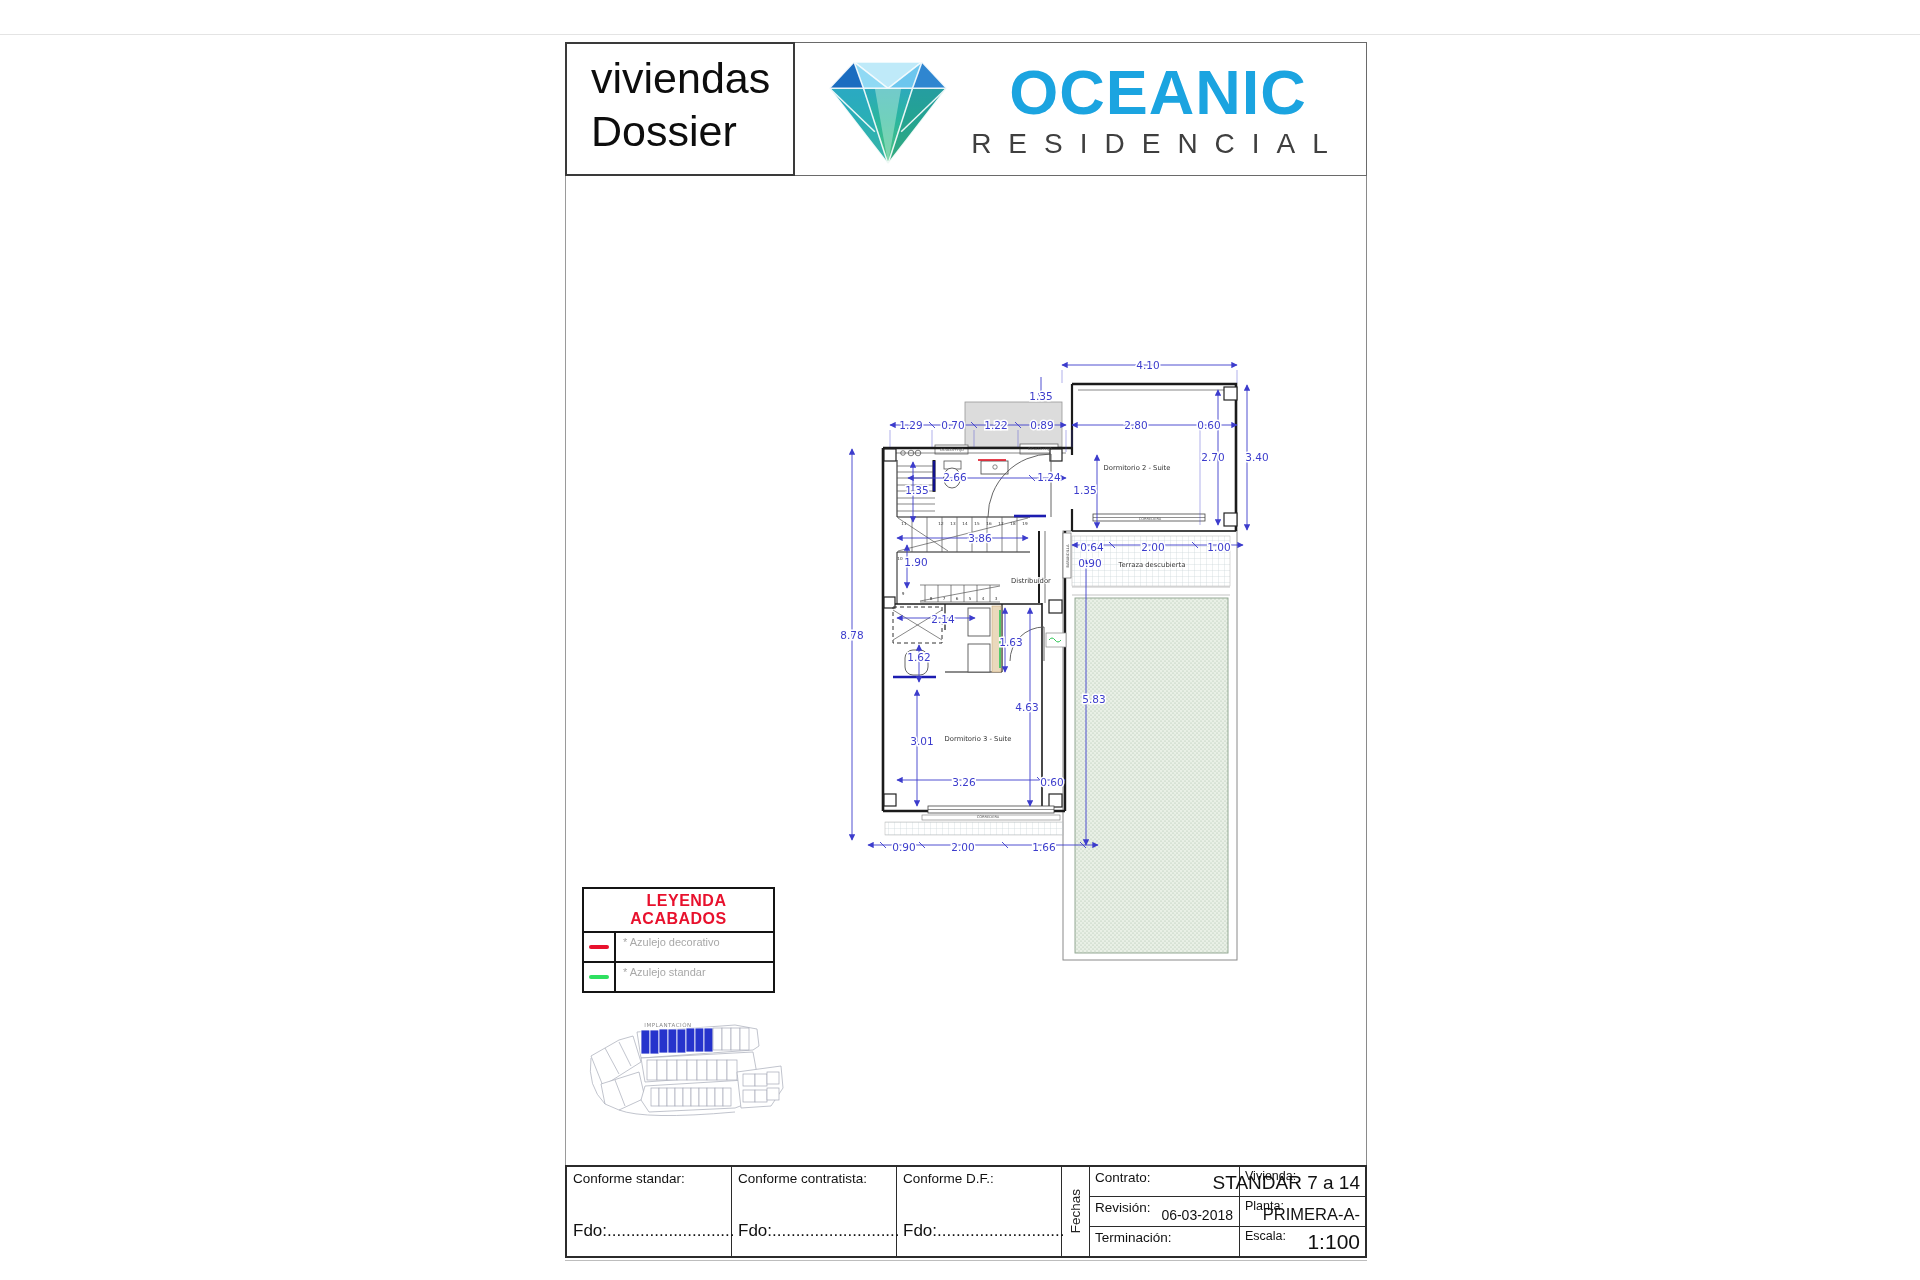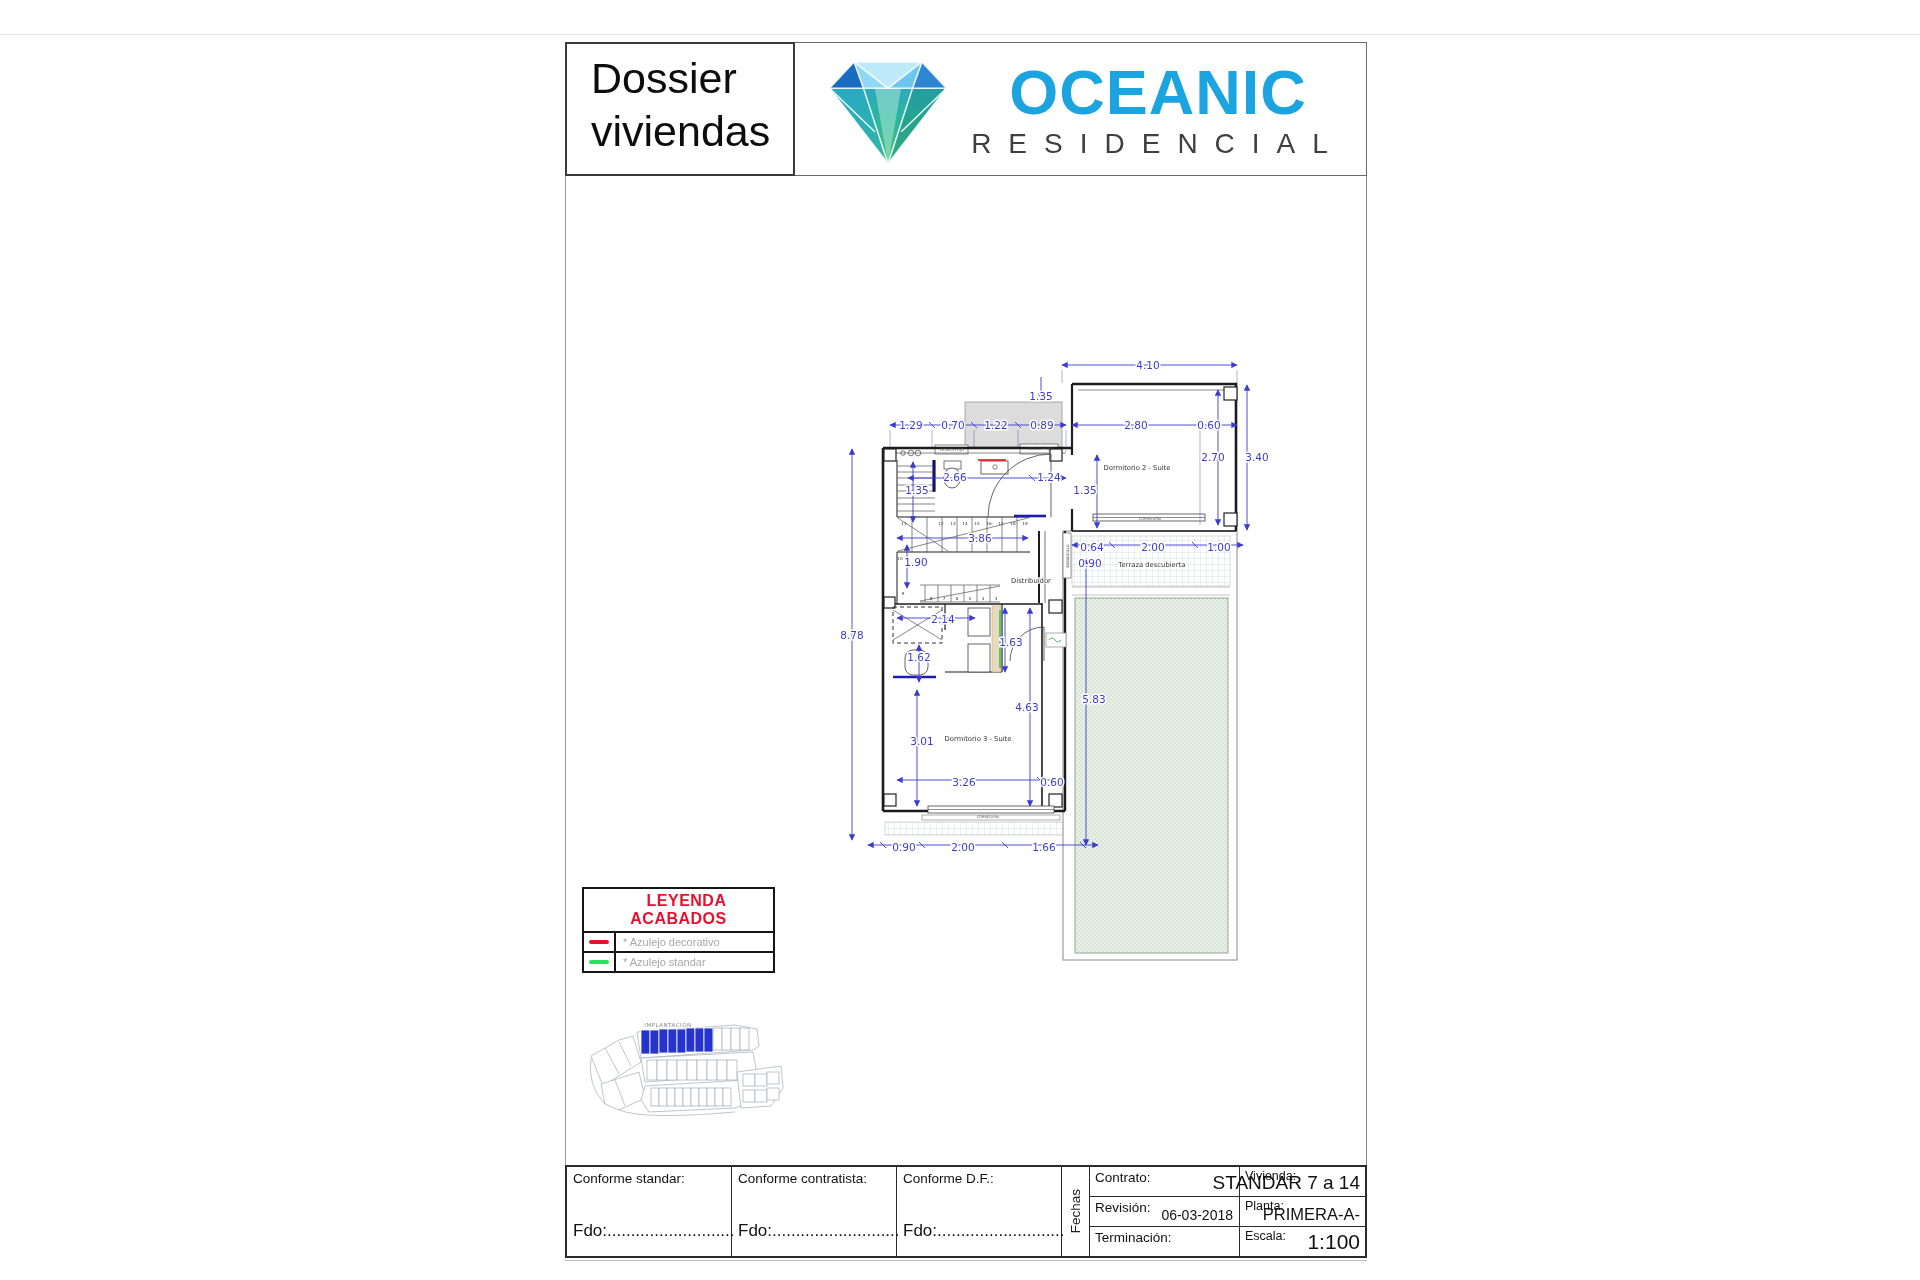--- a/index.html
+++ b/index.html
@@ -21,21 +21,21 @@
   #logo-diamond{left:822px;top:48px;}
   #brand-text{left:962px;top:54px;width:392px;text-align:center;}
   #brand-top{font-size:28px;letter-spacing:17px;color:#3f3f3f;font-weight:400;white-space:nowrap;}
   #brand-name{font-size:63px;font-weight:800;letter-spacing:1px;margin-top:2px;white-space:nowrap;}
 
   
   #legend{left:582px;top:887px;width:193px;background:#fff;}
   #legend-title-box{border:2px solid #141414;padding:3px 0;text-align:center;}
   #legend-title{color:#e8112d;font-weight:700;font-size:16px;letter-spacing:0.5px;margin-left:16px;}
   #legend-items{border:2px solid #141414;border-top:none;}
-  .legend-row{display:flex;height:18px;border-top:2px solid #141414;}
+  .legend-row{display:flex;height:28px;border-top:2px solid #141414;}
   .legend-row:first-child{border-top:none;}
   .legend-swatch-cell{width:30px;border-right:2px solid #141414;display:flex;align-items:center;justify-content:center;}
   .legend-swatch{width:20px;height:4px;border-radius:2px;}
   .legend-label{flex:1;color:#a8a8a8;font-size:11px;line-height:18px;padding-left:7px;white-space:nowrap;}
 
   
   #title-block{left:565px;top:1165px;width:802px;height:93px;border:2px solid #2b2b2b;box-sizing:border-box;display:flex;background:#fff;}
   #title-block-underline{left:565px;top:1260px;width:802px;height:1px;background:#bdbdbd;}
   .sig-cell{width:165px;border-right:1.5px solid #2b2b2b;box-sizing:border-box;position:relative;}
   .sig-label{position:absolute;top:4px;left:6px;font-size:13.5px;}
@@ -68,22 +68,22 @@
 <body>
 
 <div id="stage">
 
   <div class="abs" id="top-hairline"></div>
   <div class="abs" id="sheet-left"></div>
   <div class="abs" id="sheet-right"></div>
 
   <div class="abs" id="doc-title-box">
     <div id="doc-title">
+      <div>viviendas</div>
       <div>Dossier</div>
-      <div>viviendas</div>
     </div>
   </div>
 
   <div class="abs" id="logo-box"></div>
 
   <svg class="abs" id="logo-diamond" width="132" height="124" viewBox="0 0 140 130">
     <defs>
       <linearGradient id="gCrown" x1="0" y1="0" x2="1" y2="0">
         <stop offset="0" stop-color="#1464b4"></stop>
           <stop offset="0.5" stop-color="#5cc2ee"></stop>

